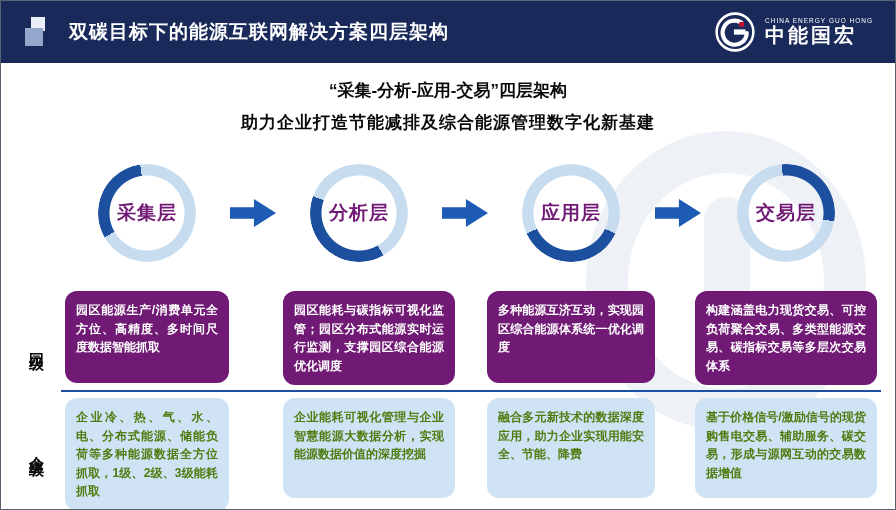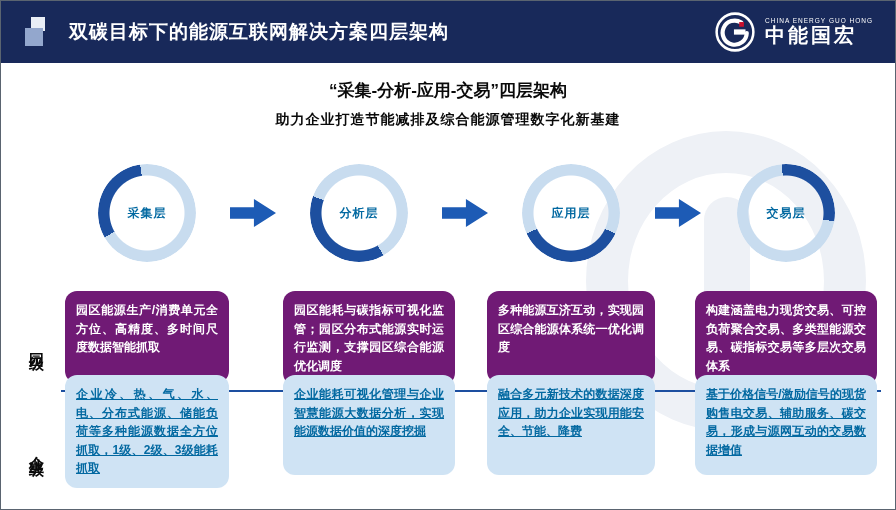--- a/index.html
+++ b/index.html
@@ -23,49 +23,49 @@
   
   .watermark { position:absolute; left:585px; top:130px; width:280px; height:300px; z-index:0; }
   .watermark::before { content:""; position:absolute; inset:0; border-radius:50%;
                        border:42px solid #eef1f6; }
   .watermark::after { content:""; position:absolute; left:118px; top:66px; width:46px;
                       height:170px; border-radius:23px; background:#eef1f6; }
 
   
   .intro { position:absolute; top:78px; left:0; right:0; text-align:center; z-index:2; }
   .intro-1 { font-size:17px; font-weight:bold; color:#0a0a0a; }
-  .intro-2 { font-size:14px; font-weight:bold; color:#0a0a0a; margin-top:9px; letter-spacing:1px; }
+  .intro-2 { font-size:17px; font-weight:bold; color:#0a0a0a; margin-top:9px; letter-spacing:1px; }
 
   
   .layer { position:absolute; top:163px; width:98px; height:98px; z-index:2; }
   .layer .ring { position:absolute; inset:0; border-radius:50%;
     -webkit-mask: radial-gradient(farthest-side, transparent calc(100% - 12px), #000 calc(100% - 11px));
             mask: radial-gradient(farthest-side, transparent calc(100% - 12px), #000 calc(100% - 11px)); }
   .layer .lab { position:absolute; inset:0; display:flex; align-items:center; justify-content:center;
-                font-size:12px; font-weight:bold; color:#0369a1; letter-spacing:1px; }
+                font-size:19px; font-weight:bold; color:#701a75; letter-spacing:1px; }
   .c1 { left:97px; }  .c1 .ring { background:conic-gradient(from 240deg,#1d4f9f 0 112deg,#c8dcef 112deg 360deg); }
   .c2 { left:309px; } .c2 .ring { background:conic-gradient(from 150deg,#1d4f9f 0 140deg,#c8dcef 140deg 360deg); }
   .c3 { left:521px; } .c3 .ring { background:conic-gradient(from 115deg,#1d4f9f 0 130deg,#c8dcef 130deg 360deg); }
   .c4 { left:736px; } .c4 .ring { background:conic-gradient(from 355deg,#1d4f9f 0 105deg,#c8dcef 105deg 360deg); }
 
   .arrow { position:absolute; top:196px; width:46px; height:32px; background:#1d5bb5; z-index:2;
            clip-path:polygon(0 32%, 52% 32%, 52% 6%, 100% 50%, 52% 94%, 52% 68%, 0 68%); }
   .ar1 { left:229px; } .ar2 { left:441px; } .ar3 { left:654px; }
 
   
   .row-label { position:absolute; left:16px; width:38px; display:flex; align-items:center;
                justify-content:center; writing-mode:vertical-rl; text-orientation:upright;
                font-size:15px; font-weight:bold; color:#0a0a0a; letter-spacing:3px; z-index:2; }
   .rl1 { top:300px; height:85px; }
   .rl2 { top:398px; height:98px; }
 
   .cell { position:absolute; border-radius:12px; padding:10px 11px; font-size:12px; font-weight:bold;
           line-height:1.55; text-align:justify; z-index:2; }
   .dark  { background:#701a75; color:#ffffff; top:290px; min-height:92px; }
-  .light { background:#cfe3f4; color:#0369a1; top:374px; min-height:100px;text-decoration:underline; }
+  .light { background:#cfe3f4; color:#4d7c0f; top:397px; min-height:100px; }
   .col1 { left:64px;  width:164px; }
   .col2 { left:272px; width:172px;margin-left:10px; }
   .col3 { left:486px; width:168px; }
   .col4 { left:694px; width:182px; }
 
   .divider { position:absolute; top:389px; left:60px; width:820px; height:2px;
              background:#1d4fa0; z-index:2; }
 </style>
 </head>
 <body>

